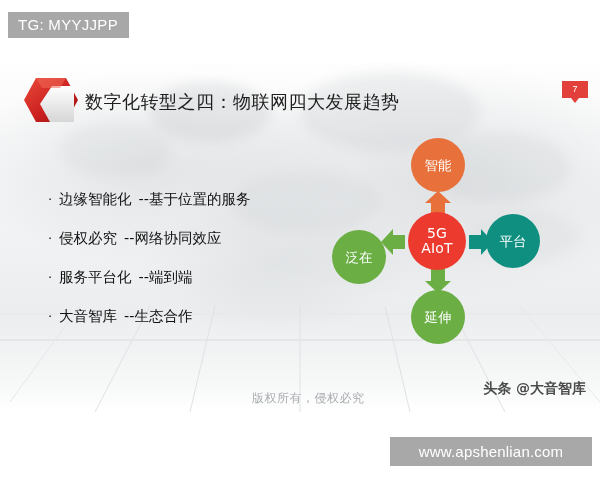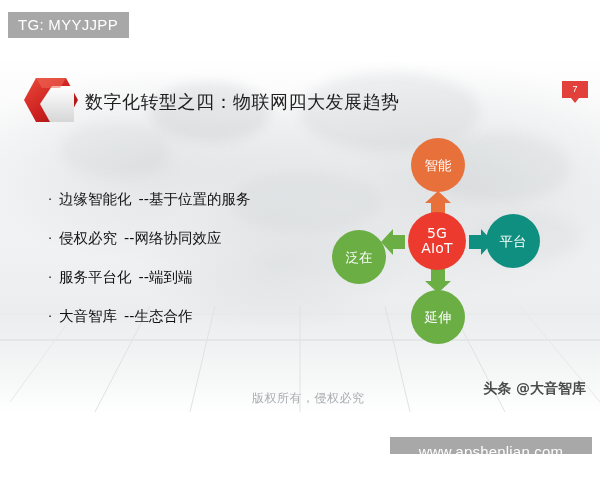--- a/index.html
+++ b/index.html
@@ -207,21 +207,21 @@
     background: #a8a8a8;
     color: #ffffff;
     font-size: 15px;
     letter-spacing: 0.3px;
   }
   #url-tag {
     position: absolute;
     left: 390px;
     top: 437px;
     width: 202px;
-    height: 17px;
+    height: 29px;
     background: #a8a8a8;
     color: #ffffff;
     font-size: 15px;
     line-height: 29px;
     text-align: center;
     letter-spacing: 0.2px;
   }
 </style>
 </head>
 <body>

